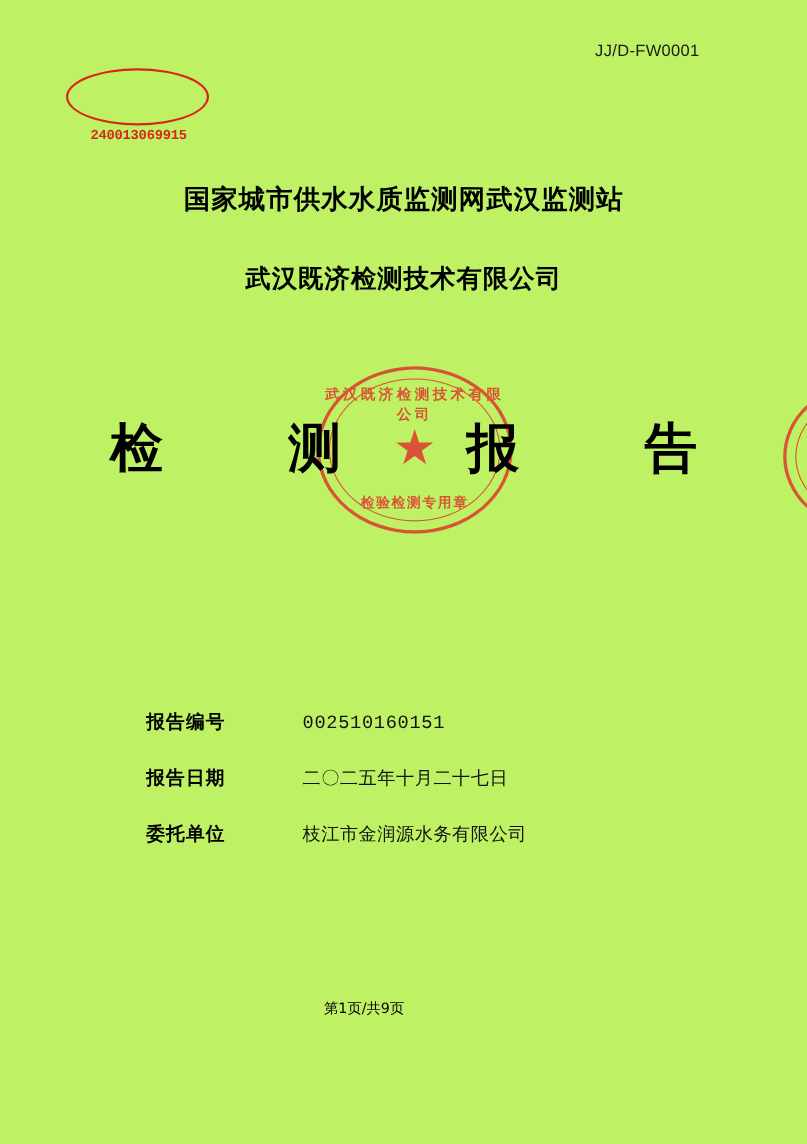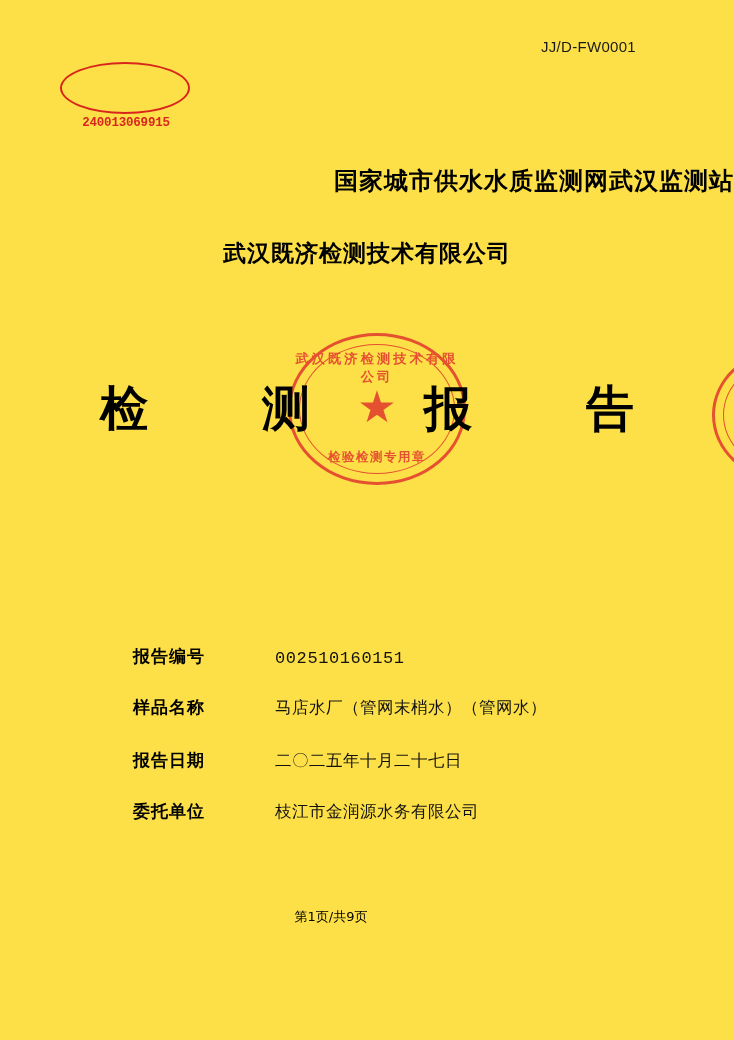--- a/index.html
+++ b/index.html
@@ -13,21 +13,21 @@
     position: relative;
     font-family: "Liberation Serif", "DejaVu Serif", serif;
     color: #000000;
     overflow: hidden;
   }
 
   .page {
     position: relative;
     width: 734px;
     height: 1040px;
-    background: #fde047;
+    background: #bef264;
   }
 
   
   .form-code {
     position: absolute;
     top: 38px;
     right: 98px;
     font-family: "Liberation Sans", sans-serif;
     font-size: 15px;
     letter-spacing: 0.3px;
@@ -78,21 +78,21 @@
     color: #d9261c;
     letter-spacing: -0.2px;
   }
 
   
   .org-line-1 {
     position: absolute;
     top: 165px;
     left: 0;
     width: 734px;
-    text-align: right;
+    text-align: center;
     font-family: "DejaVu Sans", "Liberation Sans", sans-serif;
     font-weight: bold;
     font-size: 24px;
     letter-spacing: 1px;
     color: #000;
   }
   .org-line-2 {
     position: absolute;
     top: 238px;
     left: 0;
@@ -274,24 +274,20 @@
     <span>告</span>
   </div>
 
   <div class="info">
 
     <div class="info-row">
       <div class="info-label">报告编号</div>
       <div class="info-value num">002510160151</div>
     </div>
 
-    <div class="info-row spaced">
-      <div class="info-label">样品名称</div>
-      <div class="info-value">马店水厂（管网末梢水）（管网水）</div>
-    </div>
 
     <div class="info-row">
       <div class="info-label">报告日期</div>
       <div class="info-value">二〇二五年十月二十七日</div>
     </div>
 
     <div class="info-row spaced">
       <div class="info-label">委托单位</div>
       <div class="info-value">枝江市金润源水务有限公司</div>
     </div>

